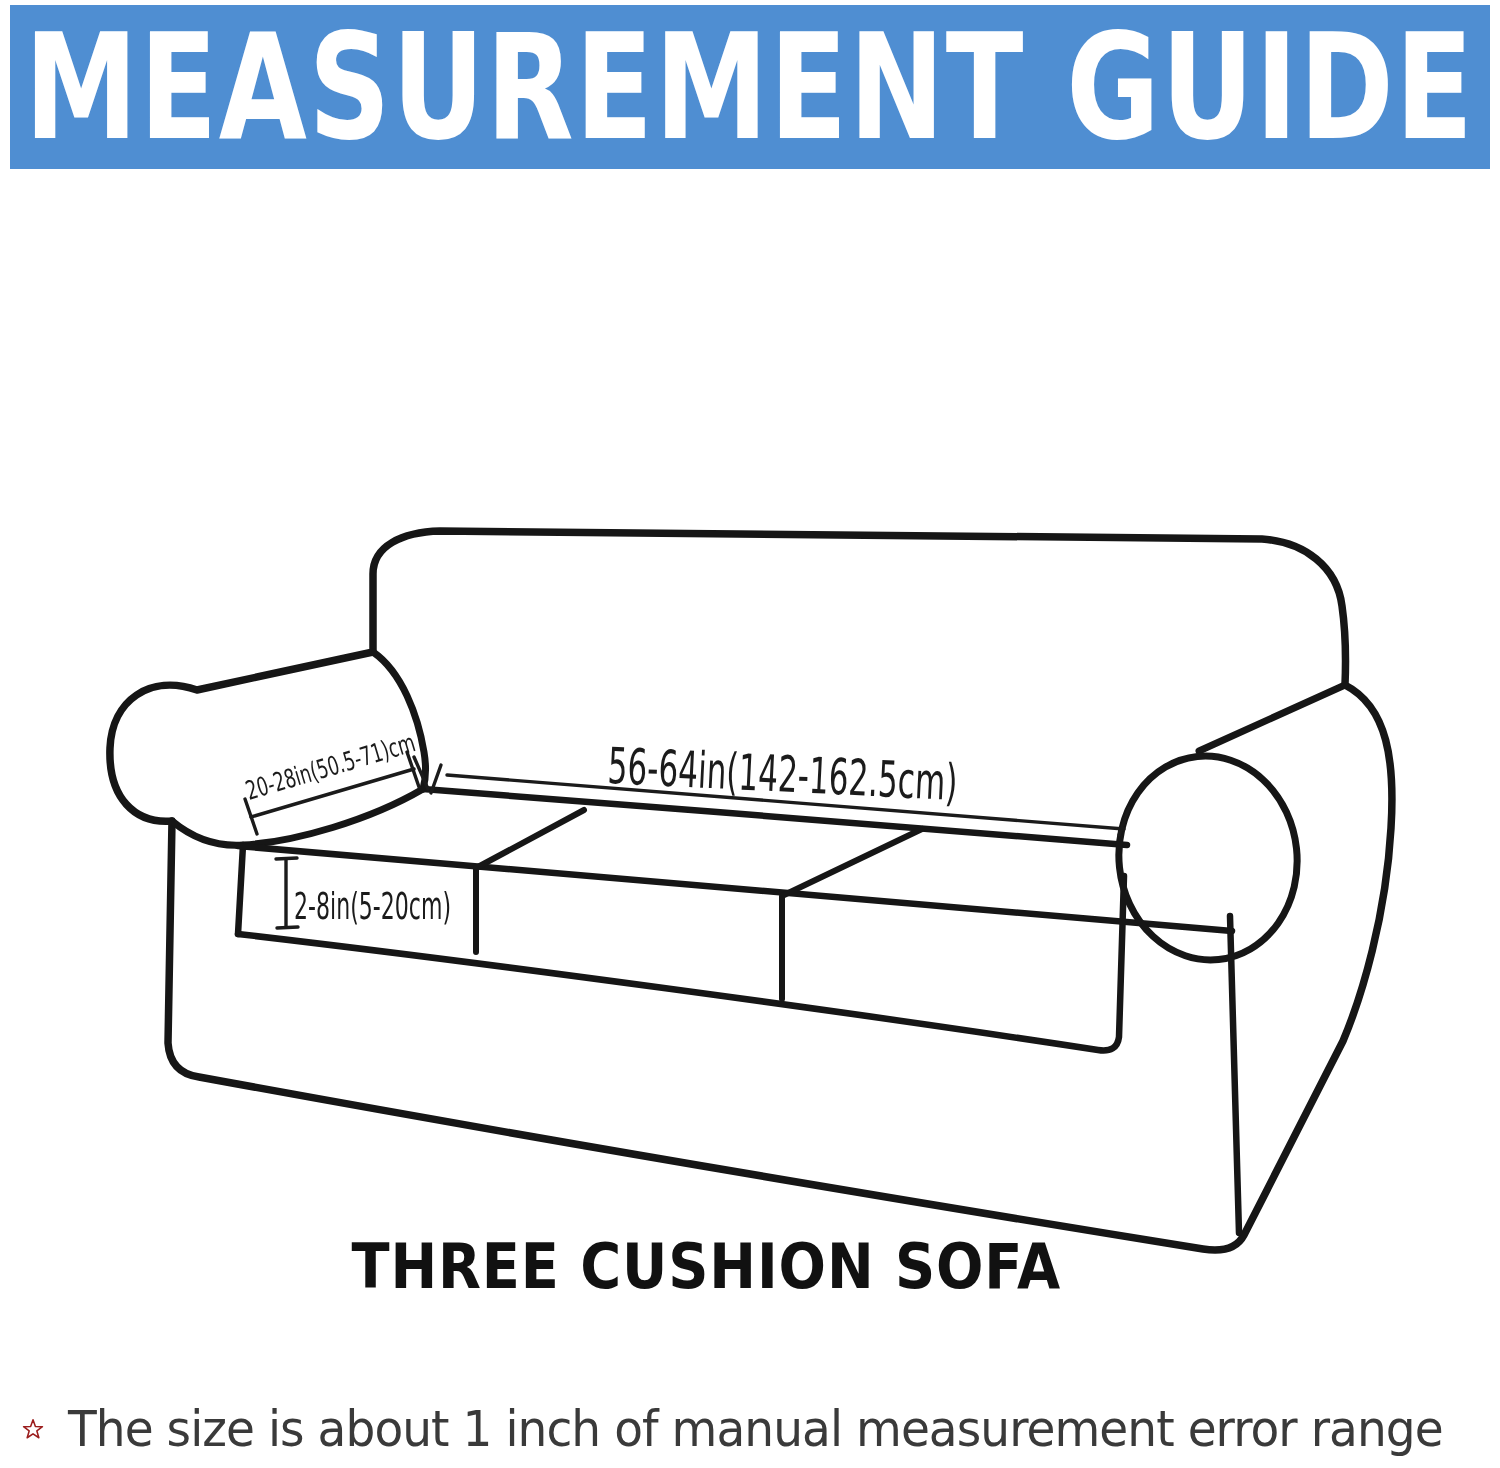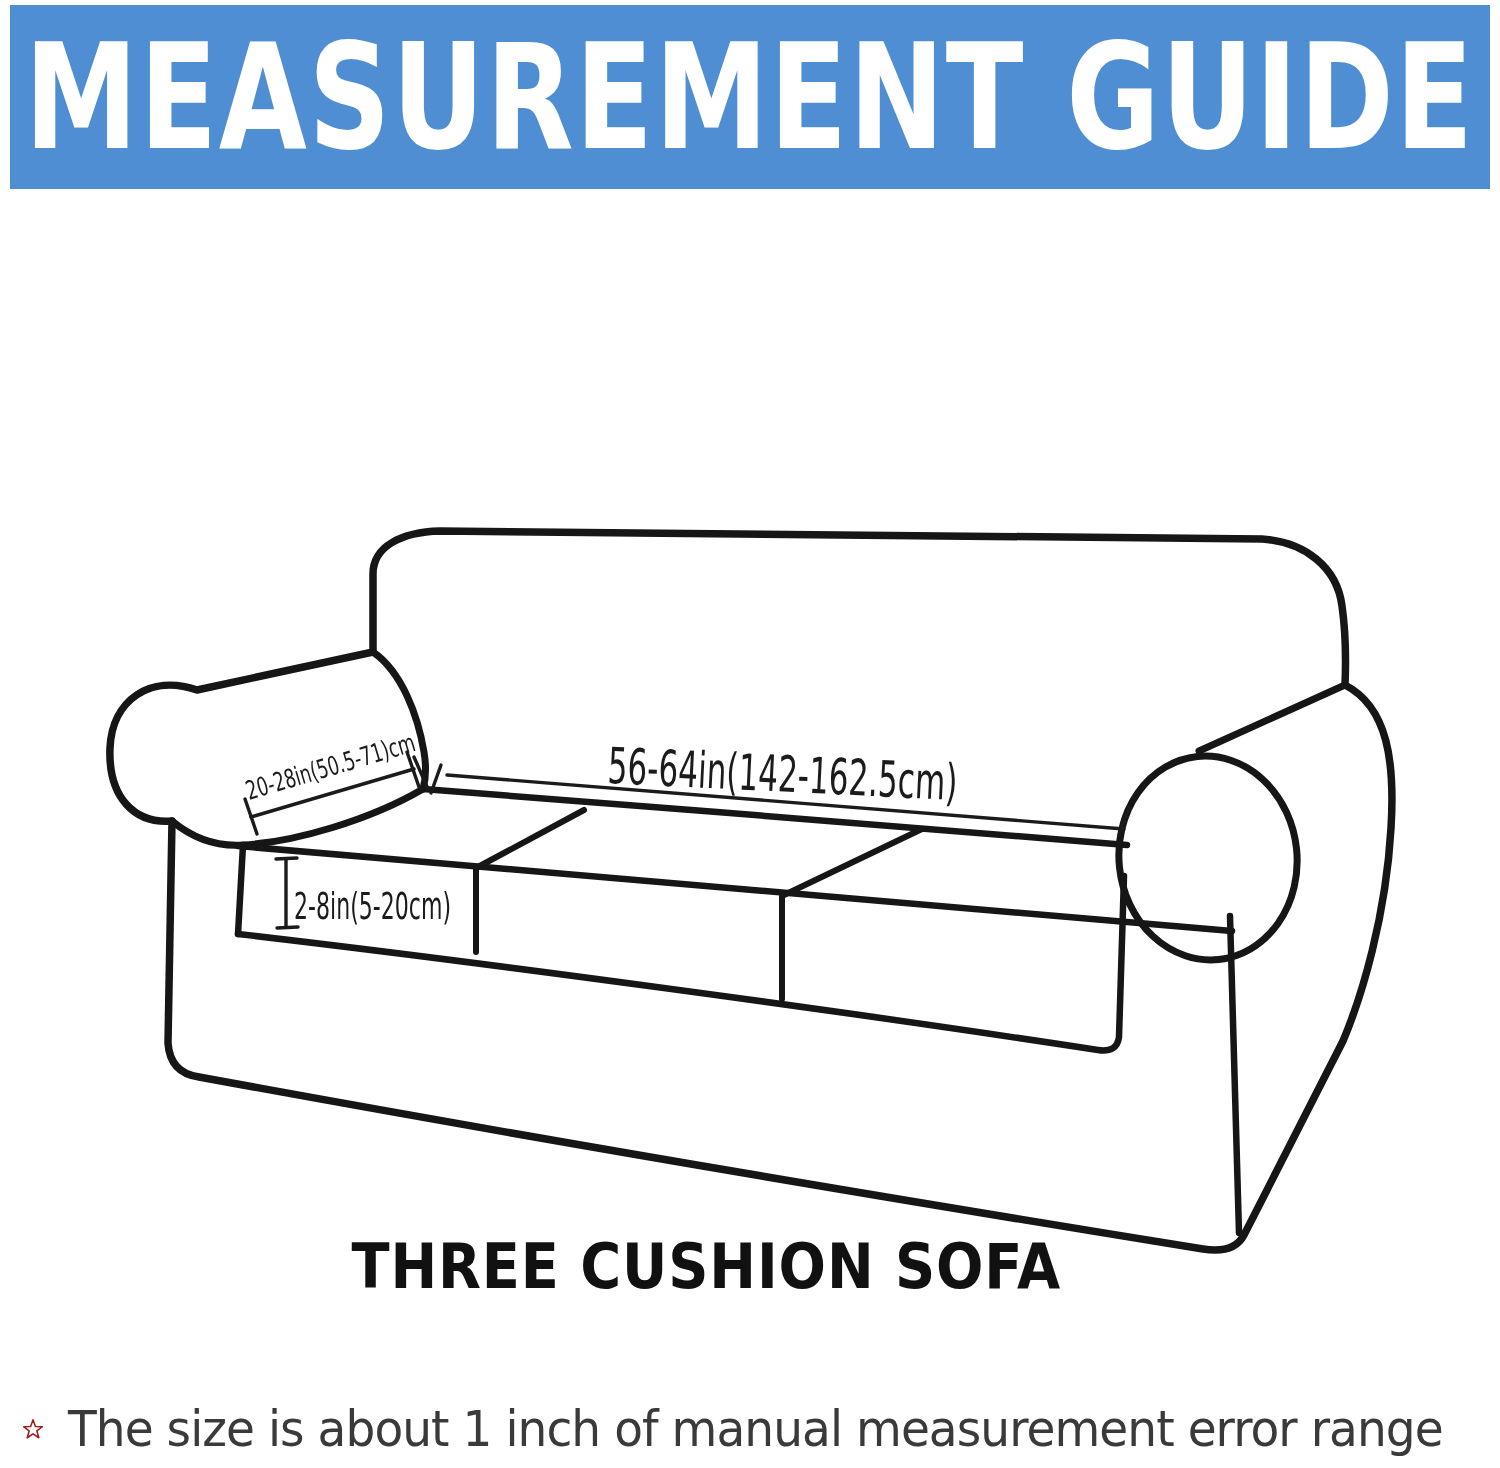--- a/index.html
+++ b/index.html
@@ -1,21 +1,21 @@
 <!DOCTYPE html>
 <html><head>
 <meta charset="utf-8">
 <style>
   html,body{margin:0;padding:0;}
   body{
     width:1500px;height:1468px;position:relative;background:#ffffff;
     font-family:"DejaVu Sans","Liberation Sans",sans-serif;overflow:hidden;
   }
   .banner{
-    position:absolute;left:10px;top:5px;width:1480px;height:184px;
+    position:absolute;left:10px;top:5px;width:1480px;height:164px;
     background:#4f8ed2;display:flex;align-items:center;justify-content:center;
   }
   .banner-title{
     color:#ffffff;font-weight:bold;font-size:146px;line-height:1;
     transform:scaleX(0.78);transform-origin:center;white-space:nowrap;
     letter-spacing:2px;
   }
   .diagram-svg{position:absolute;left:0;top:0;width:1500px;height:1468px;}
   .caption{
     position:absolute;left:0;top:1230px;width:1412px;text-align:center;

